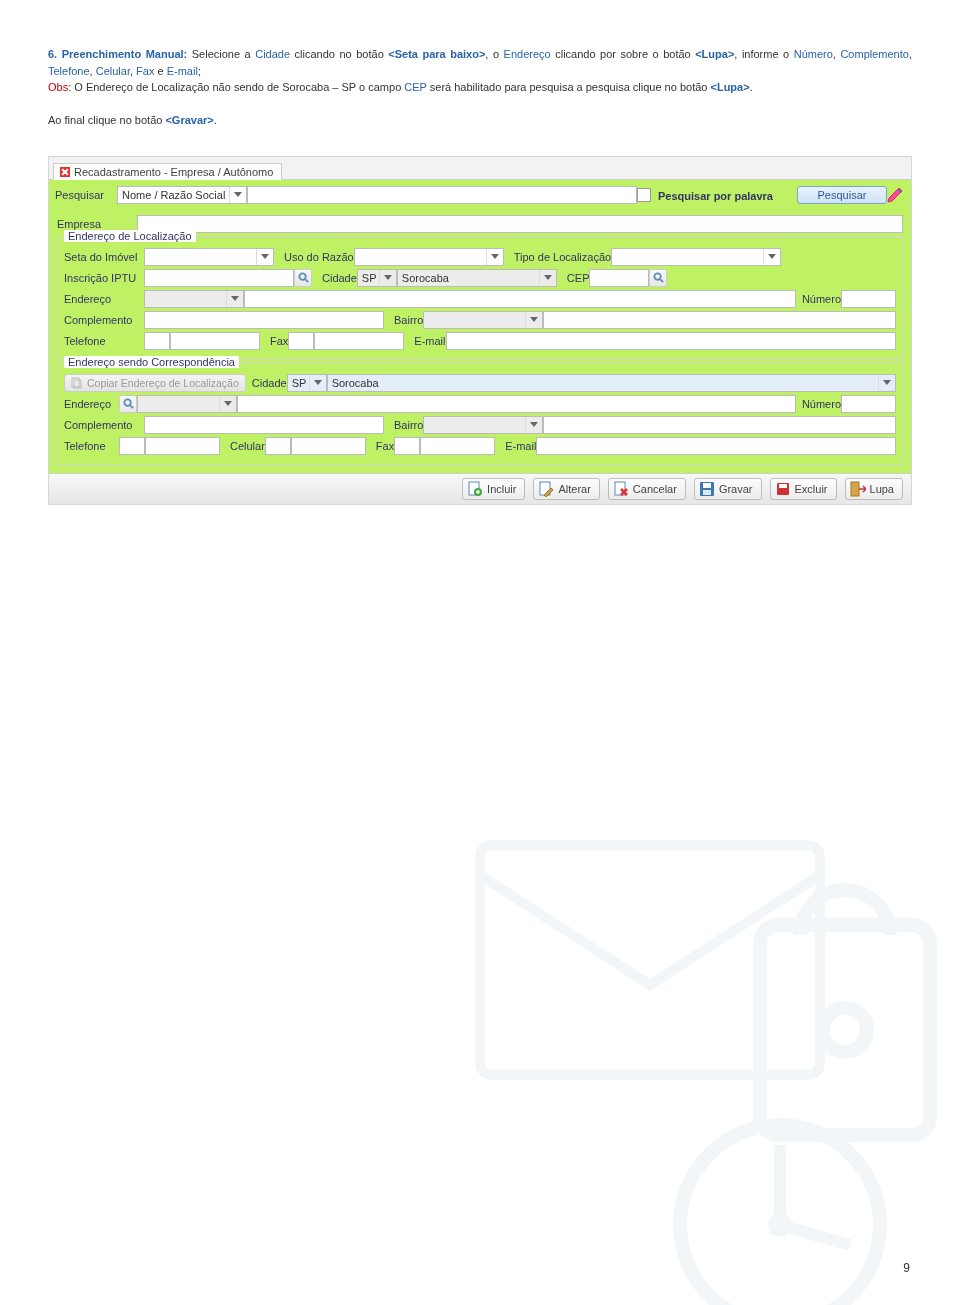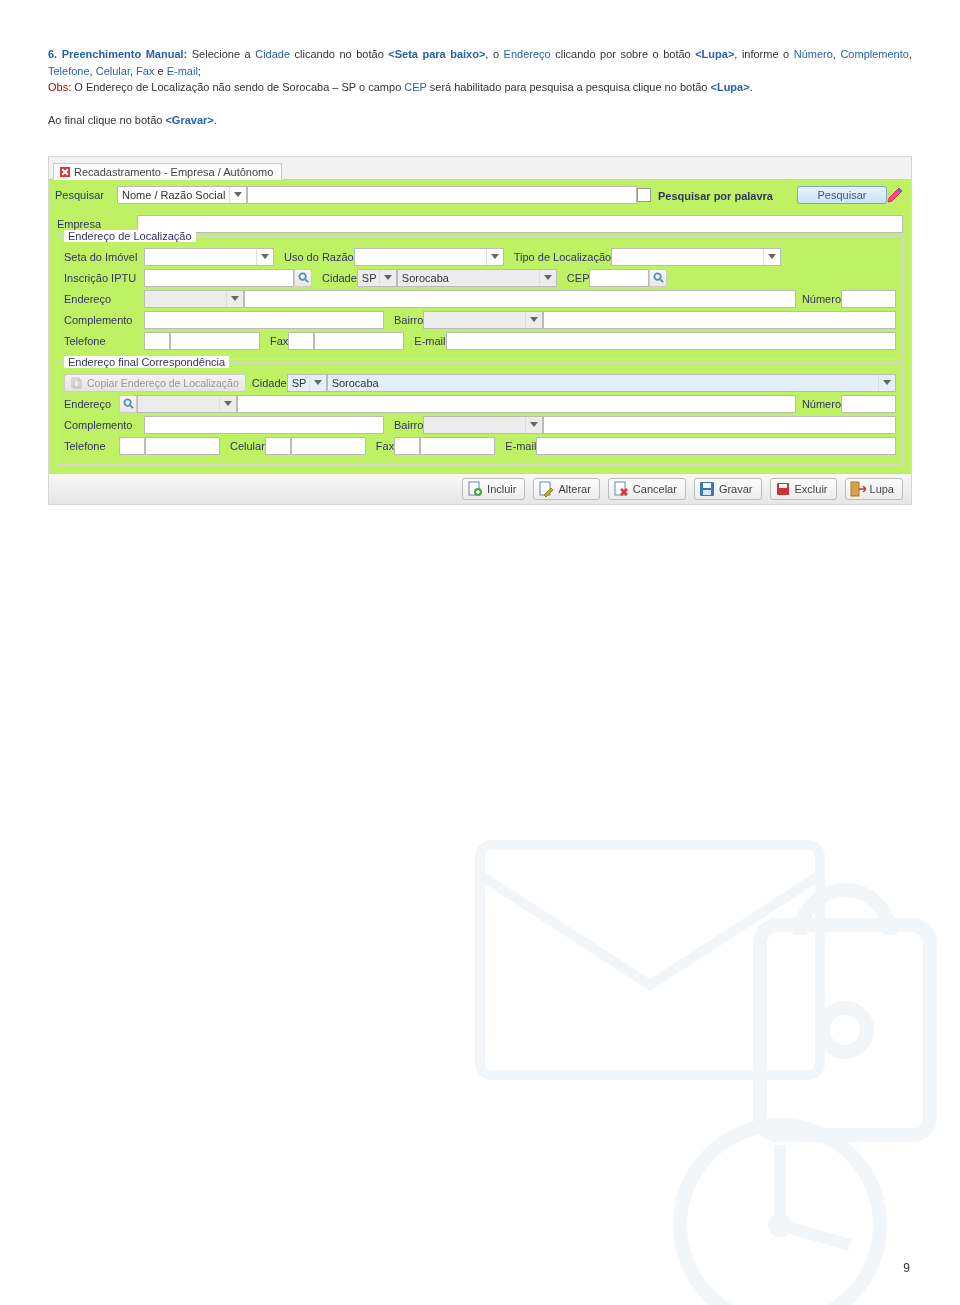--- a/index.html
+++ b/index.html
@@ -388,21 +388,21 @@
             <span class="lbl" style="margin-left:10px">Fax</span>
             <input type="text" style="width: 26px;">
             <input type="text" style="width: 90px;">
             <span class="lbl" style="margin-left:10px">E-mail</span>
             <input class="flexgrow" type="text" style="">
           </div>
         </div>
       </div>
 
       <div class="fieldset">
-        <span class="legend">Endereço final Correspondência</span>
+        <span class="legend">Endereço sendo Correspondência</span>
         <div class="body">
           <div class="row">
             <span class="btn-disabled">
               <svg width="12" height="12" viewBox="0 0 12 12">
                   <rect x="1" y="1" width="7" height="9" fill="none" stroke="#bbb"></rect>
                   <rect x="3" y="3" width="7" height="8" fill="none" stroke="#bbb"></rect>
                 </svg>
               <span>Copiar Endereço de Localização</span>
             </span>
             <span class="lbl" style="margin-left:6px">Cidade</span>

